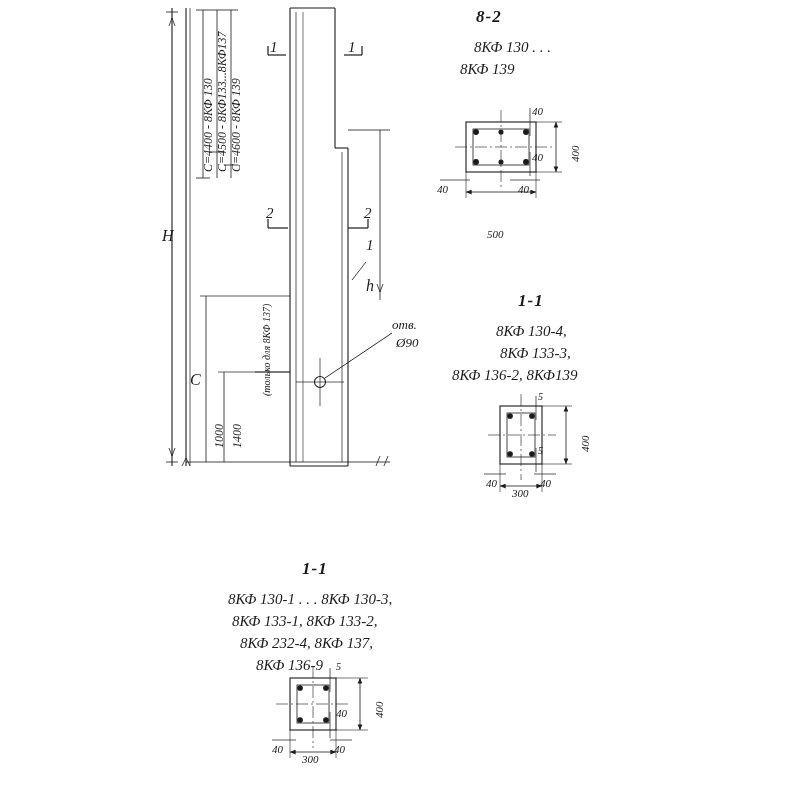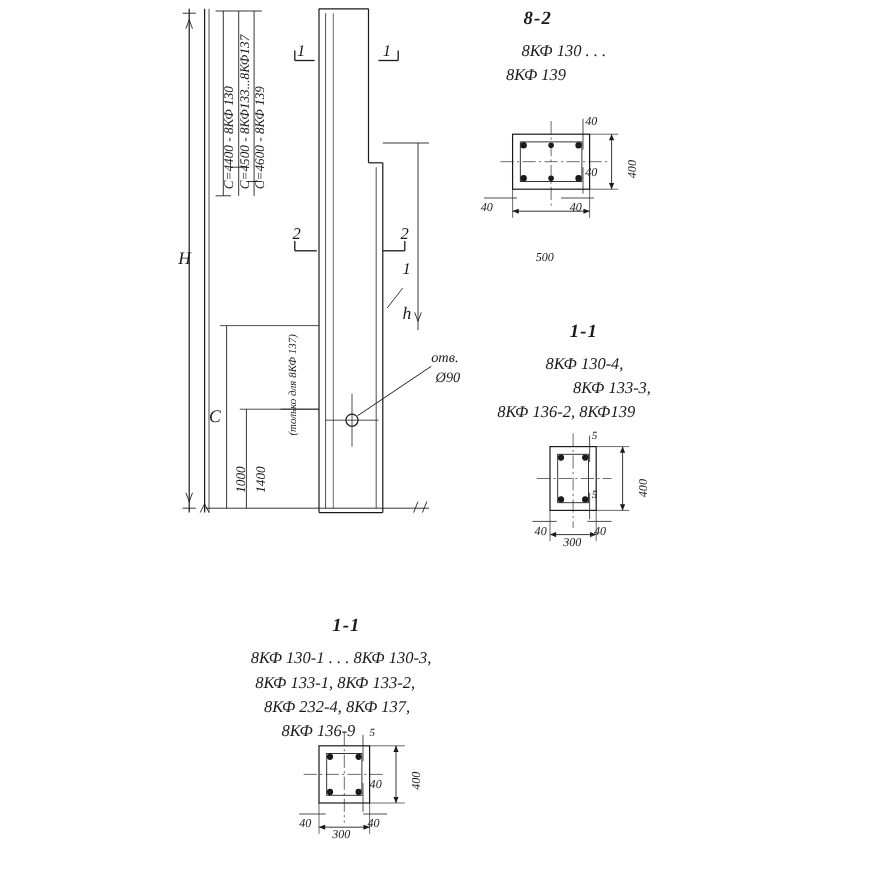--- a/index.html
+++ b/index.html
@@ -244,21 +244,21 @@
 <div class="lbl mark" style="left:460px; top:62px;">8КФ 139</div>
 <div class="lbl smalldim" style="left:487px; top:194px;margin-top:35px;">500</div>
 <div class="lbl smalldim rot90" style="left:570px; top:162px;">400</div>
 <div class="lbl smalldim" style="left:437px; top:184px;">40</div>
 <div class="lbl smalldim" style="left:518px; top:184px;">40</div>
 <div class="lbl smalldim" style="left:532px; top:106px;">40</div>
 <div class="lbl smalldim" style="left:532px; top:152px;">40</div>
 
 <div class="lbl sect-title" style="left:518px; top:292px;">1-1</div>
 <div class="lbl mark" style="left:496px; top:324px;font-family:Liberation Serif, serif;">8КФ 130-4,</div>
-<div class="lbl mark" style="left:521px; top:346px;">8КФ 133-3,</div>
+<div class="lbl mark" style="left:500px; top:346px;">8КФ 133-3,</div>
 <div class="lbl mark" style="left:452px; top:368px;">8КФ 136-2, 8КФ139</div>
 <div class="lbl smalldim" style="left:512px; top:488px;">300</div>
 <div class="lbl smalldim rot90" style="left:580px; top:452px;">400</div>
 <div class="lbl smalldim" style="left:486px; top:478px;">40</div>
 <div class="lbl smalldim" style="left:540px; top:478px;">40</div>
 <div class="lbl tiny" style="left:538px; top:392px;">5</div>
 <div class="lbl tiny" style="left:538px; top:446px;">5</div>
 
 <div class="lbl sect-title" style="left:302px; top:560px;">1-1</div>
 <div class="lbl mark" style="left:228px; top:592px;">8КФ 130-1 . . . 8КФ 130-3,</div>

